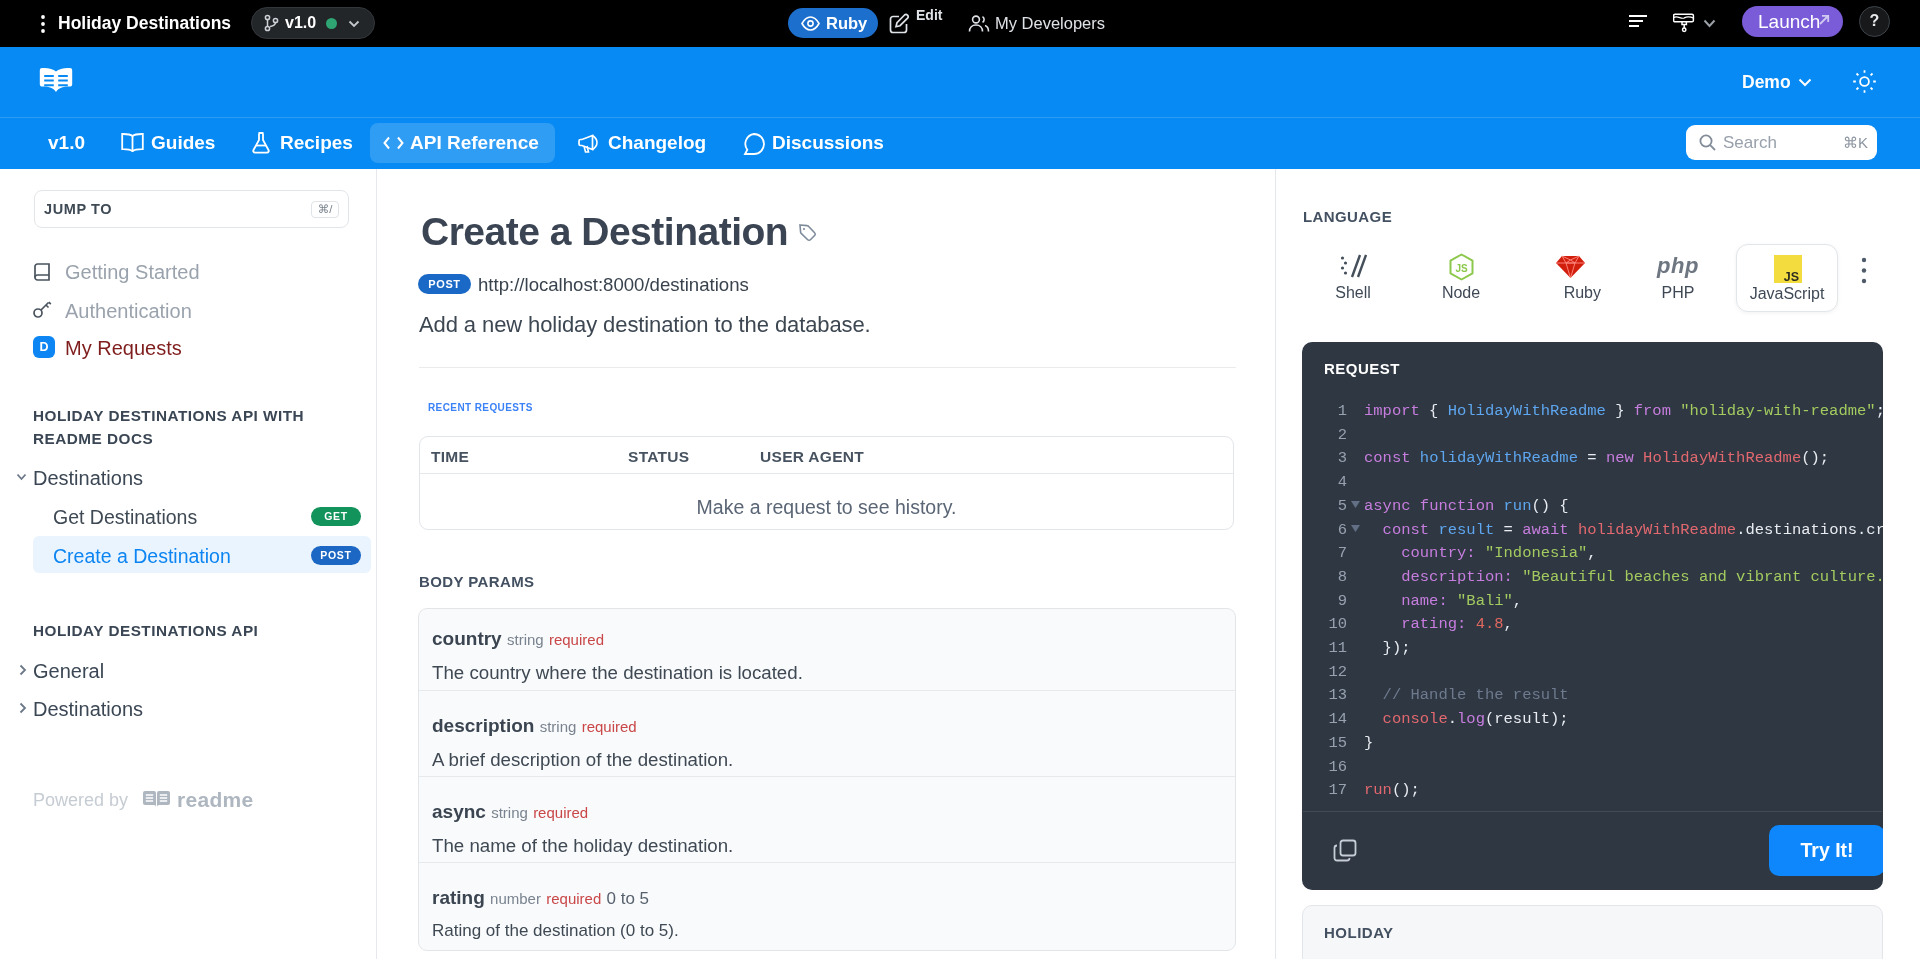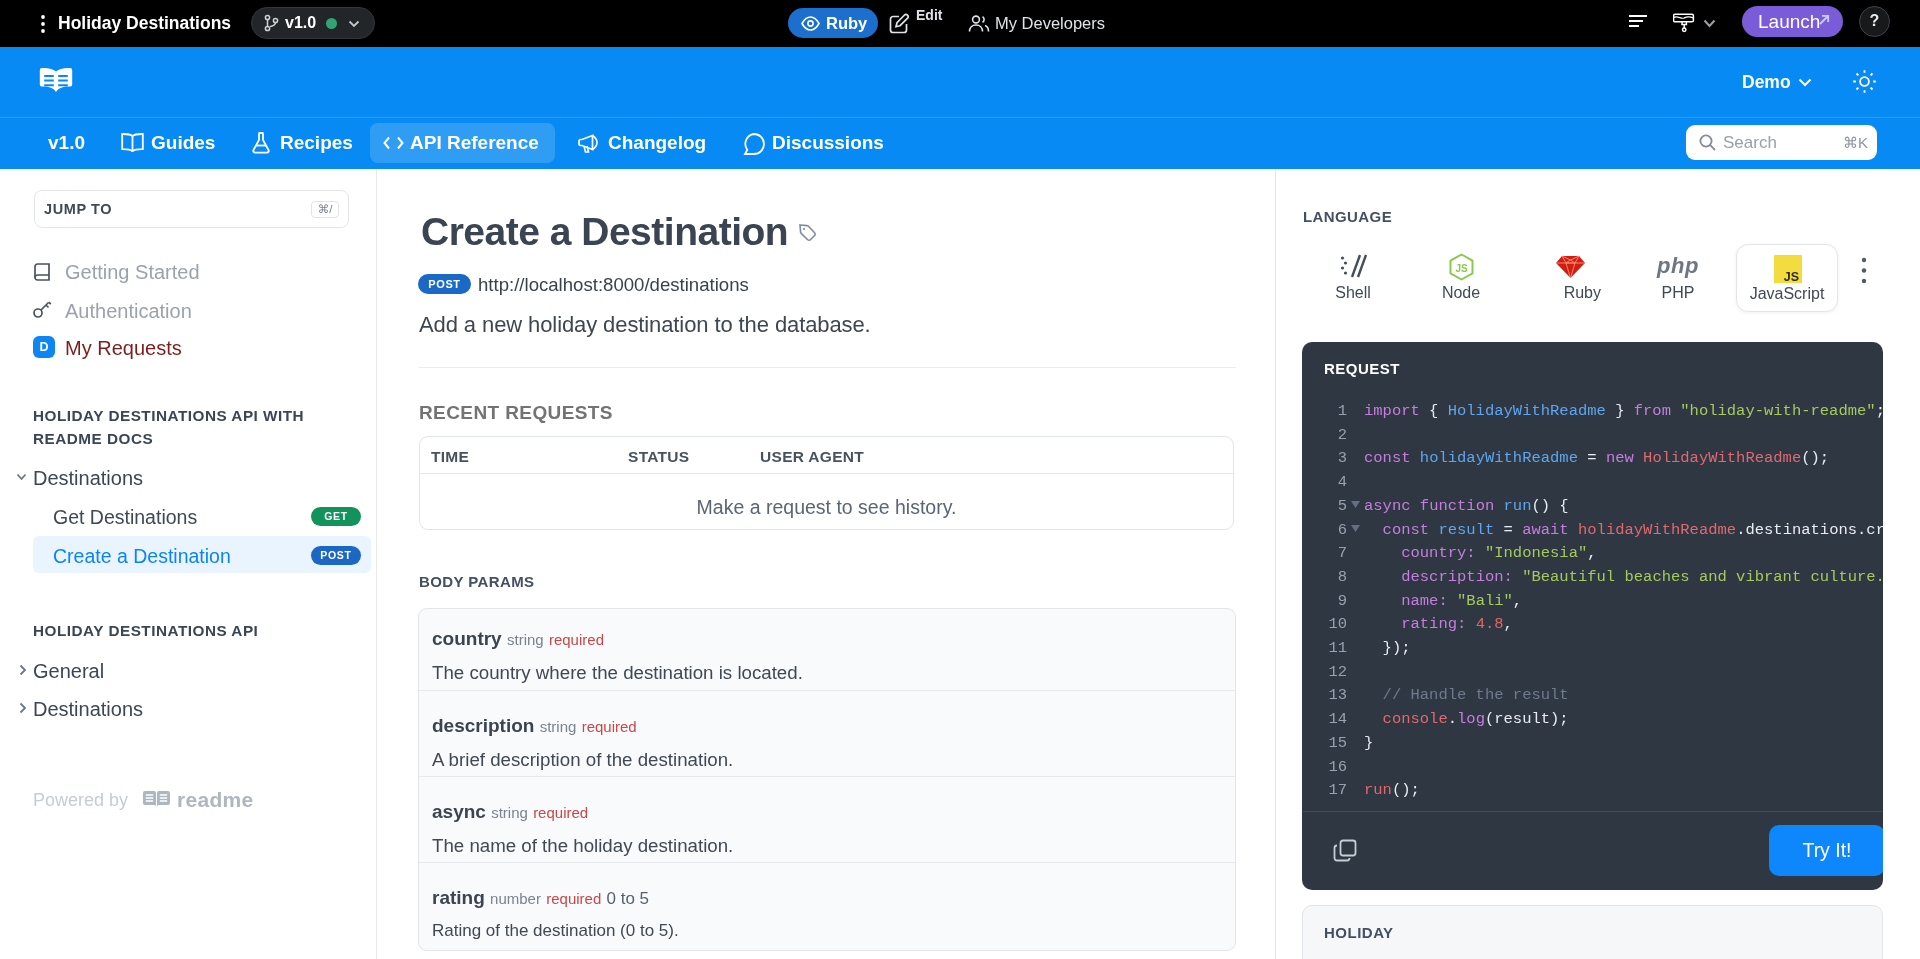--- a/index.html
+++ b/index.html
@@ -164,21 +164,21 @@
 
 <div class="abs" style="left:421px;top:210px;height:44px;line-height:44px;font-size:39px;font-weight:bold;letter-spacing:-0.5px;color:#3a4452">Create a Destination</div>
 <svg class="abs" style="left:798px;top:223px" width="19" height="19" viewBox="0 0 19 19" fill="none" stroke="#7e8b9a" stroke-width="1.6">
     <path d="M2 2 L9.2 2.6 a1.8 1.8 0 0 1 1.25 .6 L16.6 9.8 a1.9 1.9 0 0 1 0 2.7 L12.4 16.7 a1.9 1.9 0 0 1 -2.7 0 L3.2 10.4 a1.8 1.8 0 0 1 -.6 -1.25 Z"></path>
     <circle cx="6" cy="6" r="1.1" fill="#7e8b9a" stroke="none"></circle>
   </svg>
 <div class="abs" style="left:418px;top:274px;width:53px;height:20px;border-radius:10px;background:#1b69c6;color:#fff;font-size:11px;font-weight:bold;letter-spacing:.6px;text-align:center;line-height:20px">POST</div>
 <div class="abs" style="left:478px;top:274px;font-size:18.6px;color:#39434e">http://localhost:8000/destinations</div>
 <div class="abs" style="left:419px;top:312px;font-size:22px;letter-spacing:-.1px;color:#3d4752">Add a new holiday destination to the database.</div>
 <div class="abs" style="left:419px;top:367px;width:817px;height:1px;background:#e9ebed"></div>
-<div class="abs" style="left:419px;top:402px;font-size:19px;font-weight:bold;letter-spacing:.4px;color:#737373">RECENT REQUESTS</div>
+<div class="abs" style="left:428px;top:402px;font-size:10px;font-weight:bold;letter-spacing:.4px;color:#3b82f6">RECENT REQUESTS</div>
 <div class="abs" style="left:419px;top:436px;width:815px;height:94px;border-radius:9px;border:1px solid #e2e5e9"></div>
 <div class="abs" style="left:431px;top:448px;font-size:15.5px;font-weight:bold;letter-spacing:.3px;color:#46525f">TIME</div>
 <div class="abs" style="left:628px;top:448px;font-size:15.5px;font-weight:bold;letter-spacing:.3px;color:#46525f">STATUS</div>
 <div class="abs" style="left:760px;top:448px;font-size:15.5px;font-weight:bold;letter-spacing:.3px;color:#46525f">USER AGENT</div>
 <div class="abs" style="left:420px;top:473px;width:813px;height:1px;background:#e6e9ec"></div>
 <div class="abs" style="left:419px;top:496px;width:815px;text-align:center;font-size:19.5px;color:#5a6575">Make a request to see history.</div>
 <div class="abs" style="left:419px;top:573px;font-size:15px;font-weight:bold;letter-spacing:.4px;color:#435061">BODY PARAMS</div>
 <div class="abs" style="left:418px;top:608px;width:818px;height:343px;border-radius:9px;border:1px solid #e3e6e9;background:#f9fafb"></div>
 <div class="abs" style="left:432px;top:628px;font-size:19px;color:#3b4551"><b>country</b> <span style="font-size:15px;color:#79838f">string</span> <span style="font-size:15px;color:#c94748">required</span></div>
 <div class="abs" style="left:432px;top:662px;font-size:18.7px;color:#3f4954">The country where the destination is located.</div>
@@ -270,21 +270,21 @@
       <path fill="#636f85" d="M0 0 h9 l-4.5 7 Z"></path>
     </svg>
 <svg class="abs" style="left:49px;top:183px" width="9" height="7" viewBox="0 0 9 7">
       <path fill="#636f85" d="M0 0 h9 l-4.5 7 Z"></path>
     </svg>
 <div class="abs" style="left:1px;top:469px;width:579px;height:1px;background:rgba(255,255,255,.1)"></div>
 <svg class="abs" style="left:31px;top:497px" width="24" height="24" viewBox="0 0 24 24" fill="none" stroke="#c7cdd6" stroke-width="1.8">
       <rect x="7.5" y="1.5" width="15" height="15" rx="2.5"></rect>
       <path d="M16.5 19 a2.5 2.5 0 0 1 -2.5 2.5 H4 A2.5 2.5 0 0 1 1.5 19 V9 A2.5 2.5 0 0 1 4 6.5"></path>
     </svg>
-<div class="abs" style="left:467px;top:483px;width:116px;height:51px;border-radius:10px;background:#0d87fb;color:#fff;font-size:19.5px;font-weight:normal;text-align:center;line-height:51px">Try It!</div>
+<div class="abs" style="left:467px;top:483px;width:116px;height:51px;border-radius:10px;background:#0d87fb;color:#fff;font-size:19.5px;font-weight:bold;text-align:center;line-height:51px">Try It!</div>
 </div>
 
 <div class="abs" style="left:1302px;top:905px;width:581px;height:80px;border-radius:10px;border:1px solid #e2e5e9;background:#f6f7f9"></div>
 <div class="abs" style="left:1324px;top:924px;font-size:15px;font-weight:bold;letter-spacing:.5px;color:#435061">HOLIDAY</div>
 <style>
 #codewrap{color:#e9ecf1}
 .k{color:#c77dde}.b{color:#5ea6ef}.r{color:#e2686f}.s{color:#a3cb5f}.n{color:#e2685f}.c{color:#6e7a8e}
 .abs .codelines{line-height:23.7px}
 #codewrap div{white-space:pre}
 </style>

